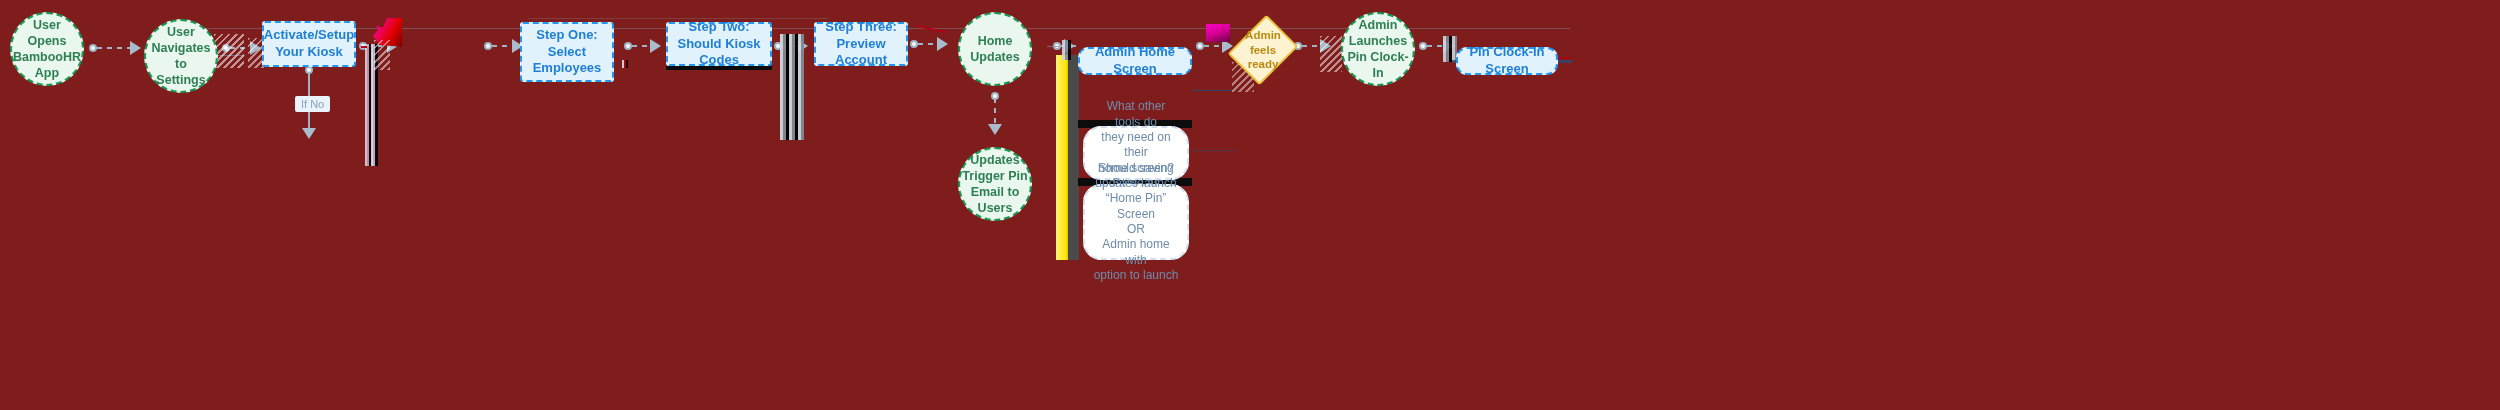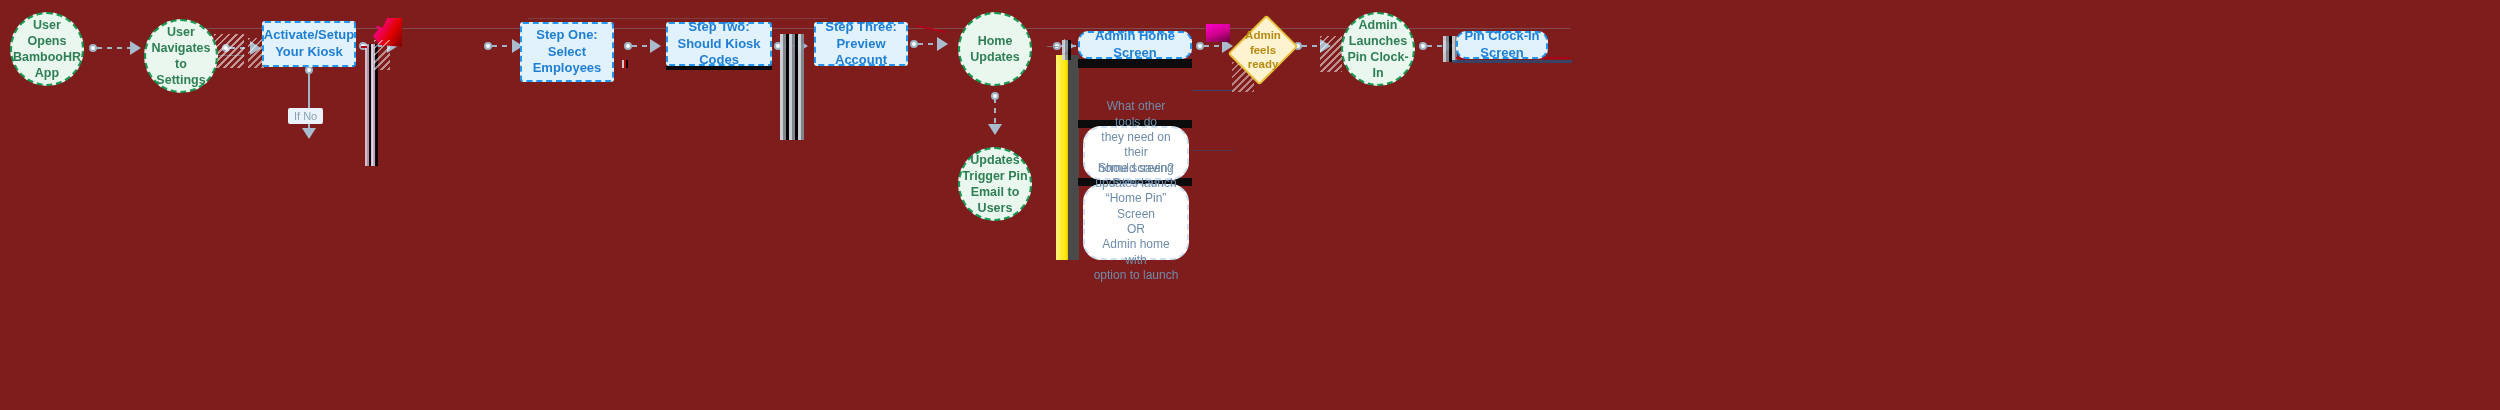--- a/index.html
+++ b/index.html
@@ -46,20 +46,21 @@
     background: #e1f2fd;
     border: 2px dashed #2196f3;
     color: #1f7fd4;
     font-size: 13px;
     font-weight: 700;
     border-radius: 3px;
   }
 
   .process-node.rounded {
     border-radius: 10px;
+    margin-top: 16px;
   }
 
   .error-node {
     background: #fdecec;
     border: 2px dashed #e74c4c;
     color: #e05252;
     font-size: 12.5px;
     font-weight: 700;
     border-radius: 22px;
   }
@@ -327,21 +328,21 @@
     <span>User
 Navigates to
 Settings</span>
   </div>
 
   <div class="node process-node" style="left:262px; top:21px; width:94px; height:46px;">
     <span>Activate/Setup
 Your Kiosk</span>
   </div>
 
-  <div class="edge-label" style="left:288px; top:96px;margin-top:12px;">If No</div>
+  <div class="edge-label" style="left:295px; top:96px;">If No</div>
 
 
 
   <div class="node process-node" style="left:520px; top:22px; width:94px; height:60px;">
     <span>Step One:
 Select Employees</span>
   </div>
 
   <div class="node process-node" style="left:666px; top:22px; width:106px; height:44px;">
     <span>Step Two:
@@ -393,17 +394,17 @@
 feels
 ready</span>
   </div>
 
   <div class="node circle-node" style="left:1341px; top:12px; width:74px; height:74px;">
     <span>Admin
 Launches
 Pin Clock-In</span>
   </div>
 
-  <div class="node process-node rounded" style="left:1456px; top:31px; width:92px; height:28px;">
+  <div class="node process-node rounded" style="left:1456px; top:31px; width:102px; height:28px;border-radius:11px;">
     <span>Pin Clock-In Screen</span>
   </div>
 
 </div>
 
 </body></html>

